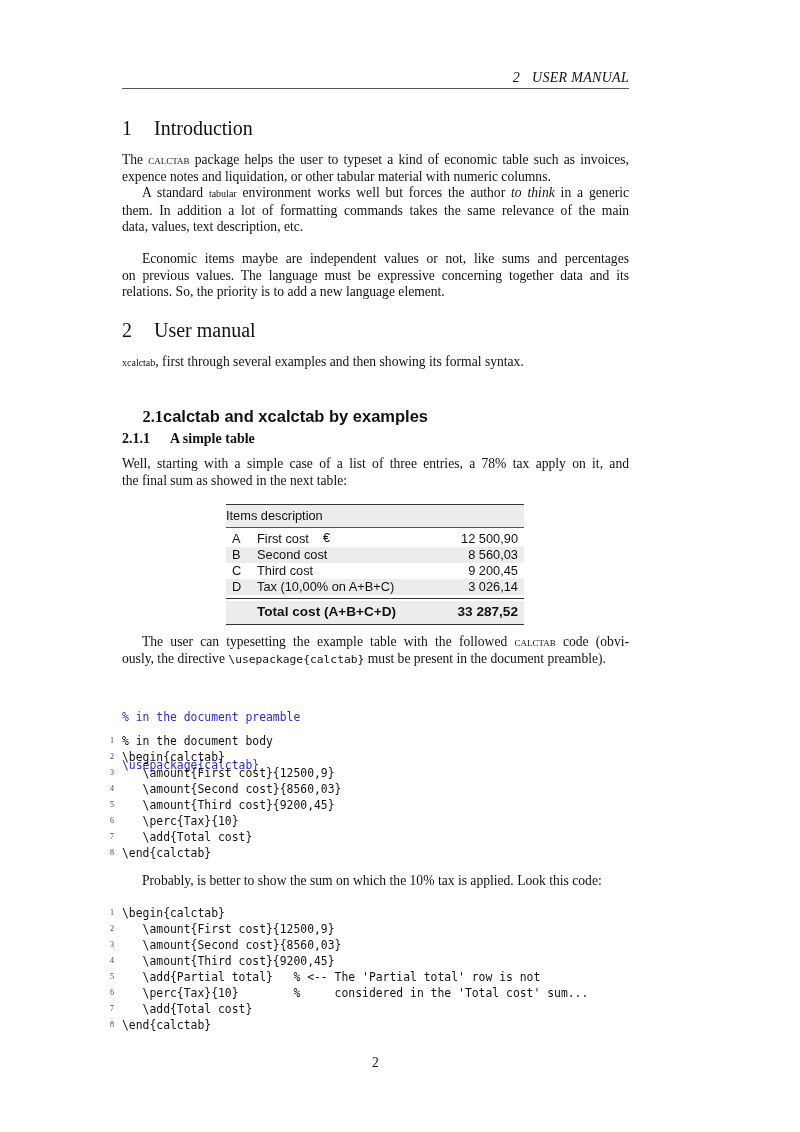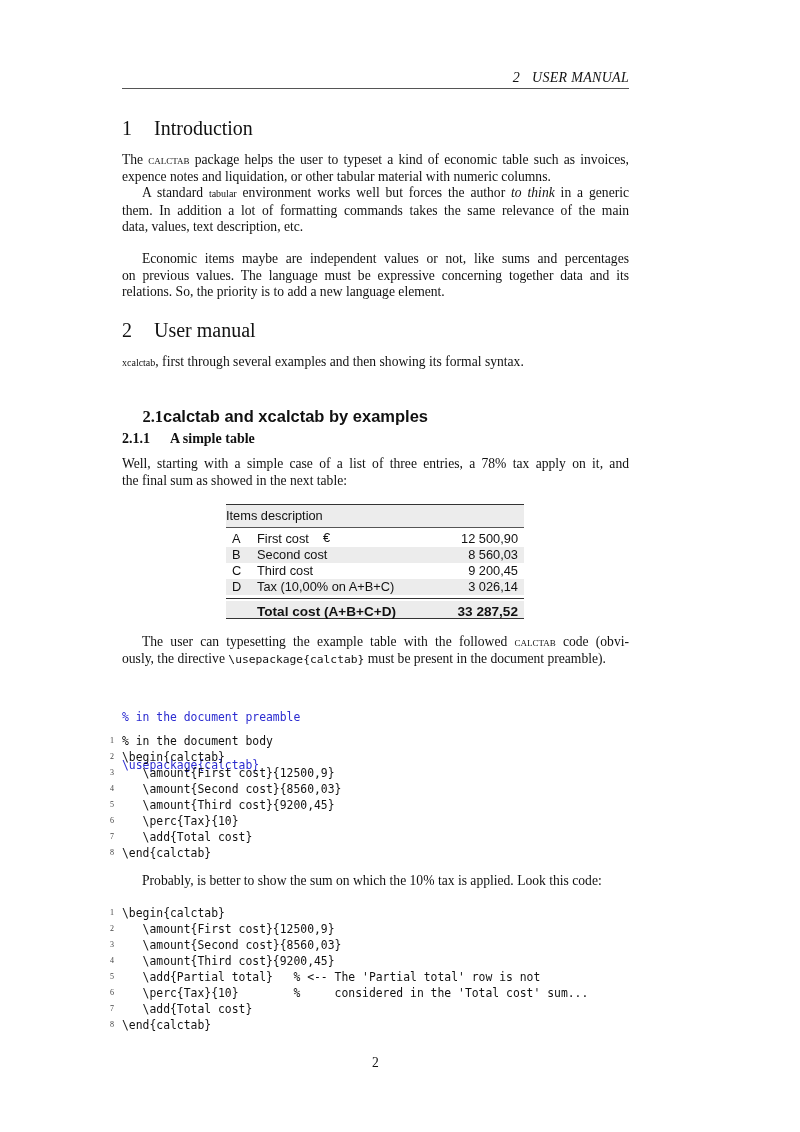--- a/index.html
+++ b/index.html
@@ -26,21 +26,21 @@
   
   .tbl { position:absolute; left:104px; top:504px; width:298px; font-family:"Liberation Sans", sans-serif; font-size:12.8px; }
   .tbl .rule-top { border-top:1.4px solid #333; }
   .tbl .row { display:flex; height:16px; line-height:16px; }
   .tbl .row.hdr { height:22px; line-height:22px; background:#ececec;flex-direction:column; }
   .tbl .c1 { width:31px; padding-left:6px; box-sizing:border-box; }
   .tbl .c2 { flex:1; }
   .tbl .c3 { width:110px; text-align:right; padding-right:6px; box-sizing:border-box; }
   .tbl .mid { border-top:0.8px solid #555; margin-bottom:3px; }
   .tbl .shade { background:#ececec; }
-  .tbl .tot { height:17px; line-height:21px; font-weight:bold; font-size:13.6px; background:#ececec; }
+  .tbl .tot { height:23px; line-height:21px; font-weight:bold; font-size:13.6px; background:#ececec; }
   .tbl .doublerule { border-top:1.2px solid #333; margin-top:3px; }
   .tbl .botrule { border-top:1.4px solid #333; }
   
   .code { position:absolute; left:0; font-family:"DejaVu Sans Mono", monospace; font-size:11.4px; line-height:16px; white-space:pre; }
   .code .line { display:block; position:relative; }
   .code .lno { position:absolute; left:-18px; width:10px; text-align:right; font-family:"Liberation Serif", serif; font-size:8px; color:#444; }
   .blue { color:#2b2bd0; }
   .pagenum { position:absolute; top:1055px; left:0; width:507px; text-align:center; font-family:"Liberation Serif", serif; font-size:13.6px; }
 </style>
 </head>

